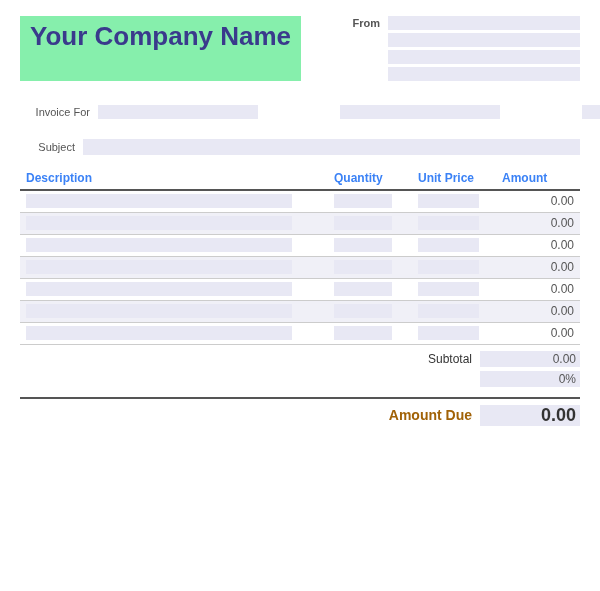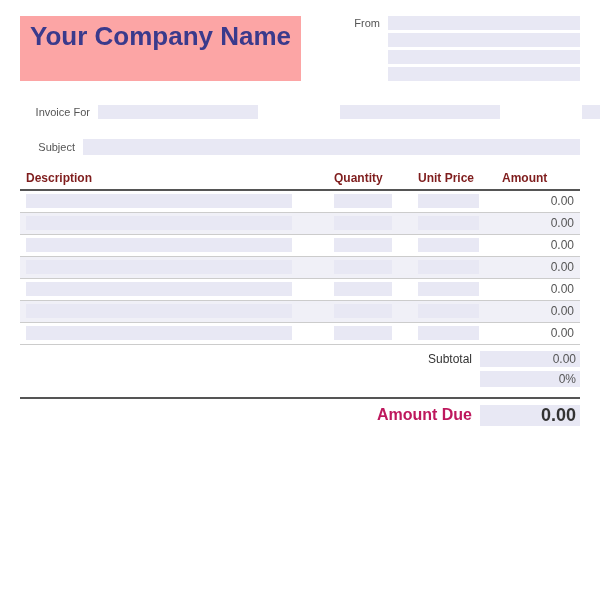--- a/index.html
+++ b/index.html
@@ -20,31 +20,32 @@
     .header {
       display: flex;
       justify-content: space-between;
       margin-bottom: 24px;
     }
 
     .company-name {
       font-size: 26px;
       font-weight: bold;
       color: #3a3a8c;
-      background: #fca5a5;
+      background: #86efac;
       padding: 4px 10px;
       line-height: 1.3;
     }
 
     .from-section {
       display: flex;
       flex-direction: column;
       align-items: center;
       gap: 3px;
       min-width: 240px;
+      font-weight: bold;
     }
 
     .from-row {
       display: flex;
       align-items: center;
       width: 100%;
     }
 
     .from-label {
       color: #555;
@@ -143,21 +144,21 @@
 
     
     .invoice-table {
       width: 100%;
       border-collapse: collapse;
     }
 
     .invoice-table thead tr th {
       font-size: 12px;
       font-weight: bold;
-      color: #7f1d1d;
+      color: #3b82f6;
       padding: 4px 6px;
       border-bottom: 2px solid #555;
       text-align: left;
     }
 
     .invoice-table thead tr th.right {
     }
 
     .invoice-table tbody tr td {
       padding: 2px 6px;
@@ -238,23 +239,23 @@
       display: flex;
       align-items: center;
       width: 100%;
       justify-content: flex-end;
       margin-top: 6px;
       border-top: 2px solid #555;
       padding-top: 6px;
     }
 
     .amount-due-label {
-      font-size: 16px;
+      font-size: 14px;
       font-weight: bold;
-      color: #be185d;
+      color: #a16207;
       text-align: right;
       margin-right: 8px;
     }
 
     .amount-due-value {
       font-size: 18px;
       font-weight: bold;
       color: #333;
       width: 100px;
       text-align: right;

